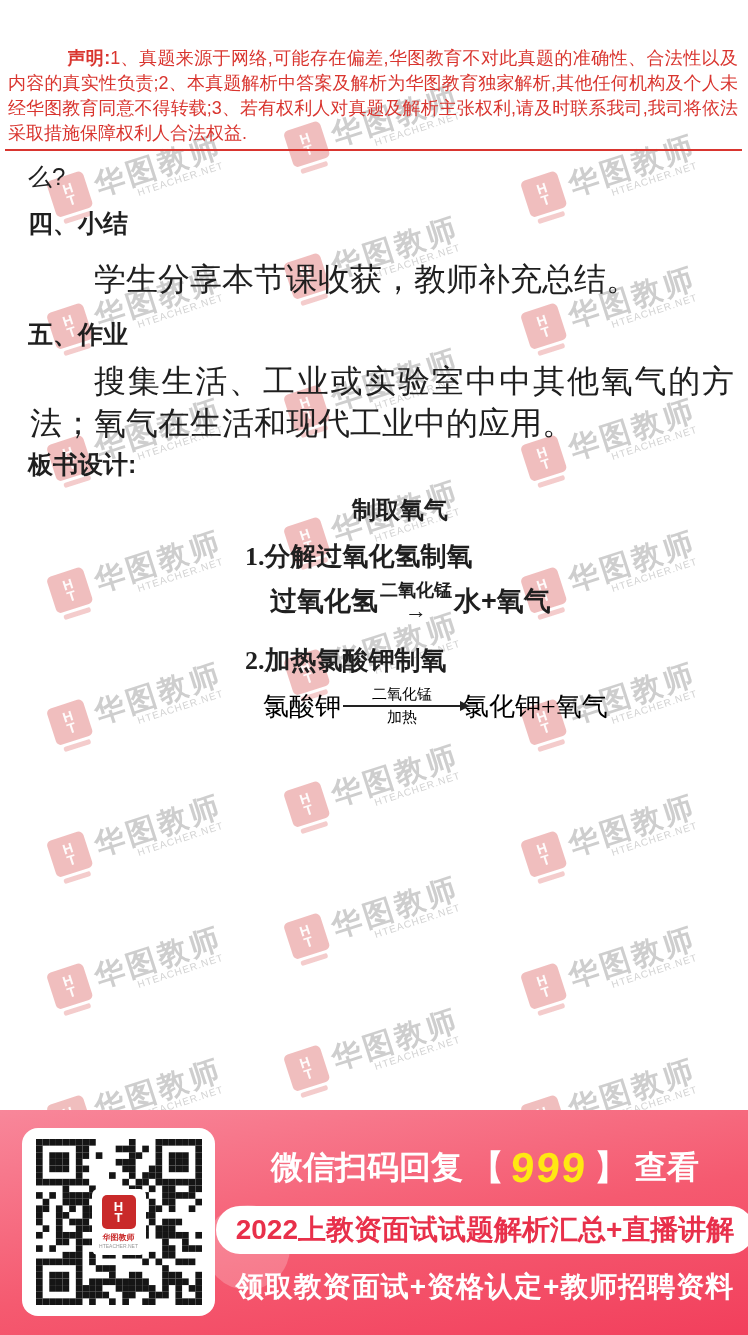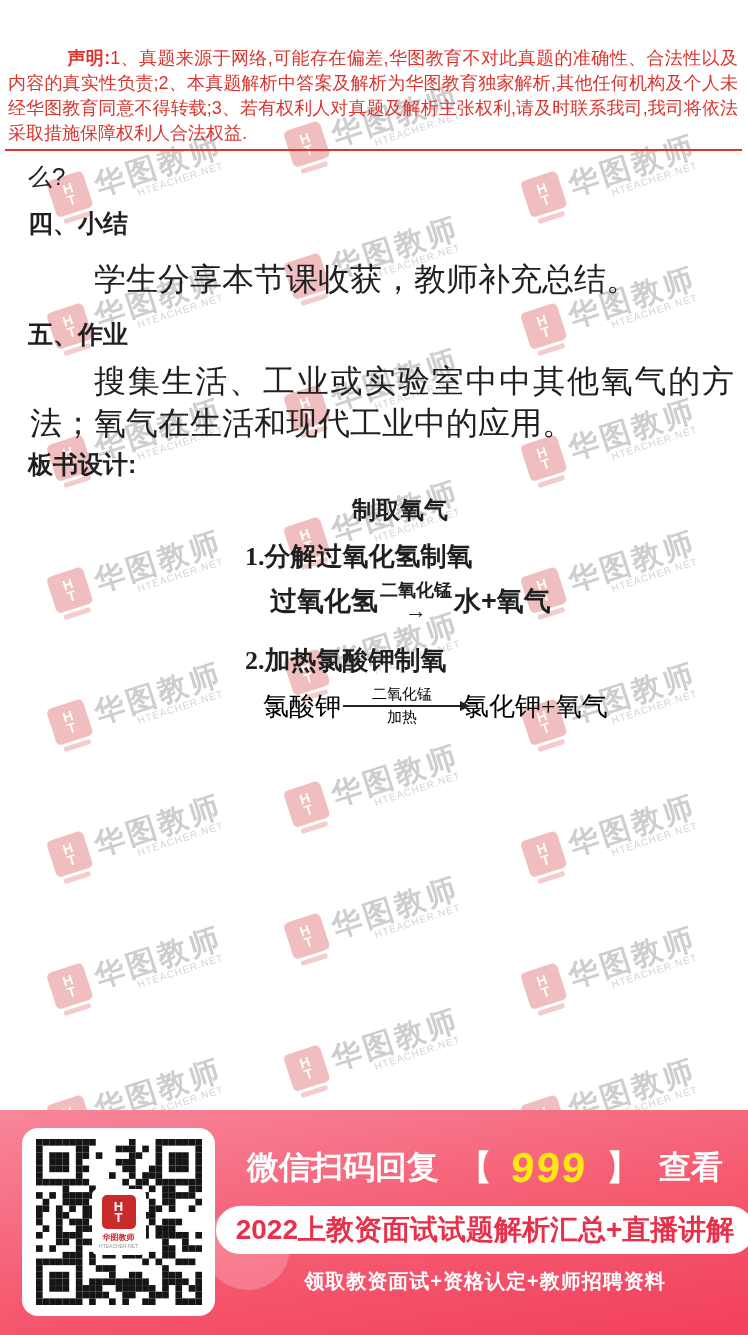--- a/index.html
+++ b/index.html
@@ -60,26 +60,26 @@
   .qr-label{position:absolute;left:50%;top:50%;transform:translate(-50%,-50%);
             width:54px;height:66px;background:#ffffff;border-radius:6px;
             display:flex;flex-direction:column;align-items:center;justify-content:center;}
   .qr-logo{width:34px;height:34px;background:#c92a2a;border-radius:5px;color:#fff;font-weight:bold;
            font-size:13px;line-height:11px;display:flex;flex-direction:column;align-items:center;justify-content:center;}
   .qr-cn{font-size:8px;color:#c92a2a;font-weight:bold;margin-top:3px;white-space:nowrap;}
   .qr-en{font-size:5px;color:#999;white-space:nowrap;}
 
   .banner-text{position:absolute;left:222px;right:0;top:34px;display:flex;flex-direction:column;
                align-items:center;gap:14px;}
-  .f-line1{display:flex;align-items:center;gap:19px;color:#ffffff;font-weight:bold;font-size:32px;white-space:nowrap;}
+  .f-line1{display:flex;align-items:center;gap:7px;color:#ffffff;font-weight:bold;font-size:32px;white-space:nowrap;}
   .f-bracket{font-size:34px;}
   .f-code{font-size:42px;font-weight:800;color:#ffe812;letter-spacing:2px;transform:skewX(-4deg);}
   .f-pill{background:#ffffff;color:#e8304a;font-size:28px;font-weight:bold;
           border-radius:28px;padding:8px 20px;white-space:nowrap;line-height:32px;}
-  .f-line3{color:#ffffff;font-size:20px;font-weight:bold;letter-spacing:1px;white-space:nowrap;}
+  .f-line3{color:#ffffff;font-size:28px;font-weight:bold;letter-spacing:1px;white-space:nowrap;}
 </style>
 </head>
 <body>
 
 <div class="page">
 
   <div class="wm-layer">
       <div class="wm" style="left: 285px; top: 83px;">
         <div>
           <div class="wm-logo">

